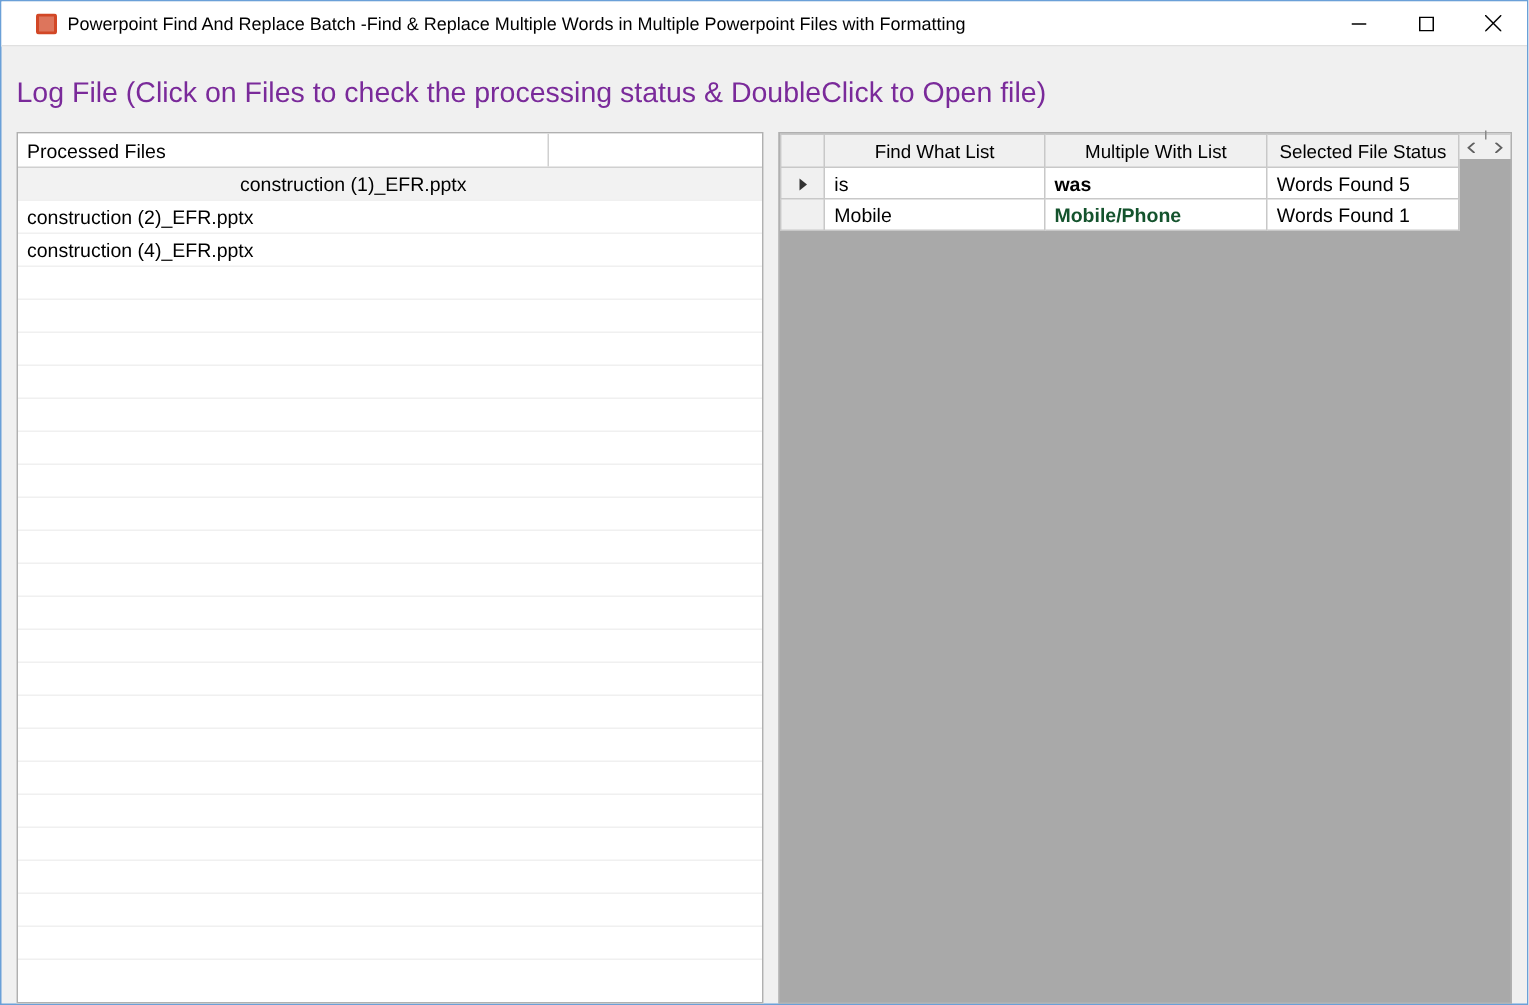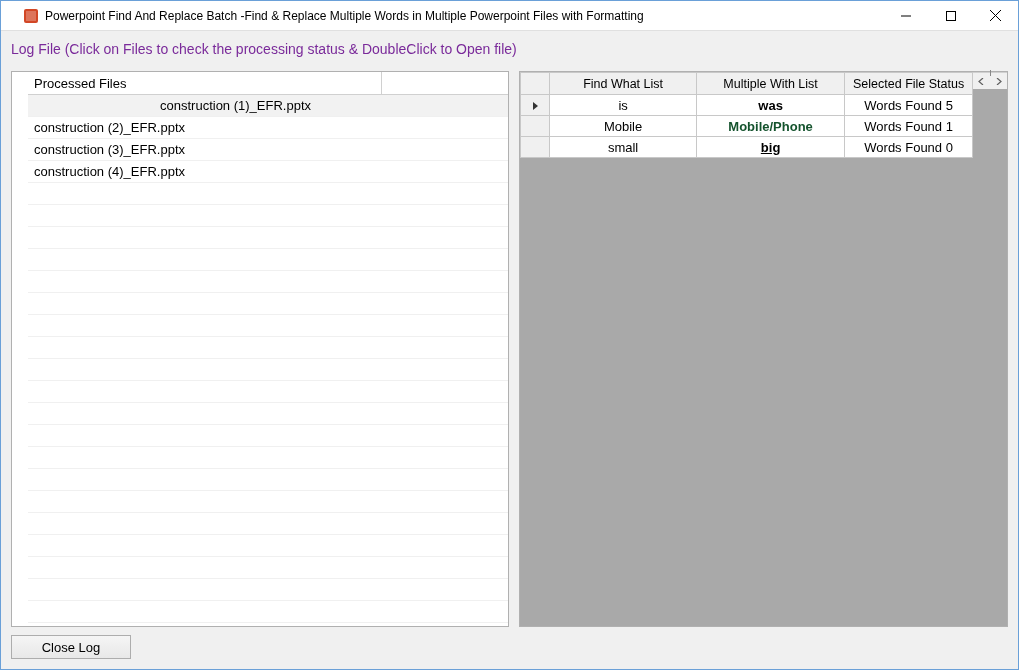--- a/index.html
+++ b/index.html
@@ -49,43 +49,43 @@
       height: 100%;
       display: flex;
       align-items: center;
       justify-content: center;
       cursor: pointer;
       font-family: sans-serif;
     }
     .titlebar-btn svg { display:block; }
     .subtitle {
       padding: 10px 10px 4px 10px;
-      font-size: 14px;
+      font-size: 19px;
       color: #7a2a9a;
+      margin-top: 11px;
     }
     .content {
       flex: 1;
       display: flex;
       padding: 10px 10px 0 10px;
       gap: 10px;
       min-height: 0;
     }
     .left-panel {
       width: 498px;
       display: flex;
       flex-direction: column;
     }
     .files-grid {
       flex: 1;
       border: 1px solid #b0b0b0;
       background: #fff;
       overflow: hidden;
       display: flex;
       flex-direction: column;
-      padding-left: 16px;
     }
     .files-header {
       display: flex;
       border-bottom: 1px solid #d0d0d0;
       background: #fff;
     }
     .files-header-cell {
       padding: 4px 6px;
       font-size: 13px;
       height: 22px;
@@ -146,21 +146,21 @@
       padding: 3px 6px;
       border: 1px solid #c8c8c8;
       height: 22px;
     }
     .replace-table td {
       border: 1px solid #c8c8c8;
       padding: 2px 6px;
       font-size: 13px;
       background: #fff;
       height: 21px;
-      text-align: center;
+      text-align: left;
     }
     .rowhead {
       width: 30px;
       background: #f0f0f0 !important;
       text-align: center !important;
       padding: 0 !important;
     }
     .col-find { width: 150px; }
     .col-replace { width: 150px; }
     .col-status { width: 130px; }
@@ -258,23 +258,20 @@
         <div class="files-header">
           <div class="files-header-cell first">Processed Files</div>
           <div class="files-header-cell"></div>
         </div>
         <div class="files-rows" id="files-rows">
             <div class="files-row selected">
               <div class="files-row-cell first">construction (1)_EFR.pptx</div>
             </div>
             <div class="files-row">
               <div class="files-row-cell first">construction (2)_EFR.pptx</div>
-            </div>
-            <div class="files-row">
-              <div class="files-row-cell first">construction (3)_EFR.pptx</div>
             </div>
             <div class="files-row">
               <div class="files-row-cell first">construction (4)_EFR.pptx</div>
             </div>
             <div class="files-row"></div>
             <div class="files-row"></div>
             <div class="files-row"></div>
             <div class="files-row"></div>
             <div class="files-row"></div>
             <div class="files-row"></div>
@@ -314,26 +311,20 @@
                 <td class="col-find">is</td>
                 <td class="col-replace bold">was</td>
                 <td class="col-status">Words Found 5</td>
               </tr>
               <tr>
                 <td class="rowhead"></td>
                 <td class="col-find">Mobile</td>
                 <td class="col-replace bold red">Mobile/Phone</td>
                 <td class="col-status">Words Found 1</td>
               </tr>
-              <tr>
-                <td class="rowhead"></td>
-                <td class="col-find">small</td>
-                <td class="col-replace bold underline">big</td>
-                <td class="col-status">Words Found 0</td>
-              </tr>
             </tbody>
         </table>
       </div>
       <div class="hscroll">
         <div class="hscroll-arrow">
           <svg width="7" height="7">
               <polyline points="5,0 1,3.5 5,7" fill="none" stroke="#606060" stroke-width="1.2"></polyline>
             </svg>
         </div>
         <div class="hscroll-track">
@@ -341,16 +332,13 @@
         </div>
         <div class="hscroll-arrow">
           <svg width="7" height="7">
               <polyline points="2,0 6,3.5 2,7" fill="none" stroke="#606060" stroke-width="1.2"></polyline>
             </svg>
         </div>
       </div>
     </div>
   </div>
 
-  <div class="footer">
-    <button class="close-log-btn">Close Log</button>
-  </div>
 </div>
 
 </body></html>

